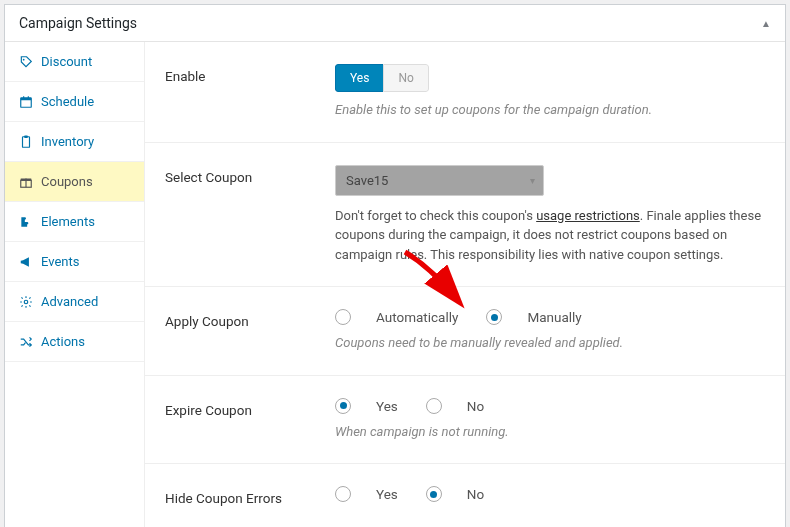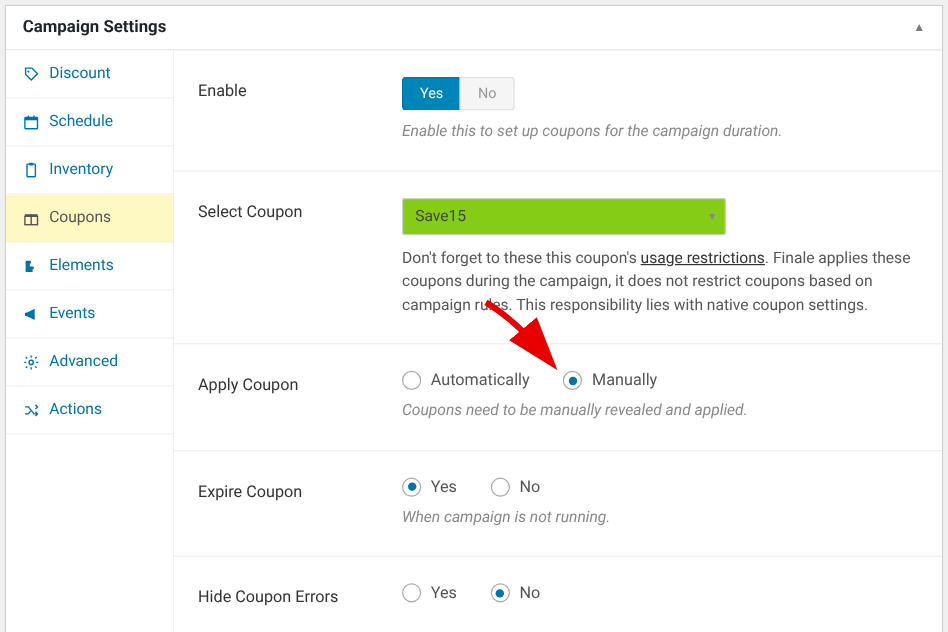--- a/index.html
+++ b/index.html
@@ -19,21 +19,21 @@
   .panel-header {
     padding: 10px 14px;
     border-bottom: 1px solid #e4e4e4;
     display: flex;
     justify-content: space-between;
     align-items: center;
     cursor: pointer;
   }
   .panel-header h2 {
     font-size: 14px;
-    font-weight: 700;
+    font-weight: 400;
     color: #1d2327;
   }
   .panel-toggle { color: #787c82; font-size: 10px; }
   .panel-body { display: flex; min-height: 480px; }
   .sidebar {
     width: 140px;
     border-right: 1px solid #eee;
     background: #fff;
   }
   .sidebar-item {
@@ -86,24 +86,24 @@
     border: 1px solid #ddd;
   }
   .toggle-btn.on {
     background: #0085ba;
     color: #fff;
     border-color: #0073aa;
   }
   .toggle-btn.left { border-radius: 3px 0 0 3px; border-right: none; }
   .toggle-btn.right { border-radius: 0 3px 3px 0; }
   .select-box {
-    width: 270px;
+    width: 209px;
     padding: 7px 10px;
     border: 1px solid #ccc;
-    background: #84cc16;
+    background: #a3a3a3;
     border-radius: 2px;
     position: relative;
     cursor: pointer;
     font-size: 13px;
     color: #444;
   }
   .select-box::after {
     content: "▾";
     position: absolute;
     right: 8px;
@@ -113,21 +113,21 @@
     font-size: 10px;
   }
   .radio-row {
     display: flex;
     gap: 28px;
     align-items: center;
   }
   .radio-item {
     display: flex;
     align-items: flex-end;
-    gap: 8px;
+    gap: 25px;
     font-size: 13.5px;
     color: #555;
     cursor: pointer;
   }
   .radio {
     width: 16px;
     height: 16px;
     border: 1px solid #aaa;
     border-radius: 50%;
     display: inline-flex;
@@ -255,21 +255,21 @@
         </div>
       </div>
 
       <div class="field-row">
         <div class="field-label">Select Coupon</div>
         <div class="field-control">
           <div class="select-box">
             <span>Save15</span>
           </div>
           <div class="desc-text">
-            <span>Don't forget to these this coupon's </span><a href="#">usage restrictions</a><span>. Finale applies these coupons during the campaign, it does not restrict coupons based on campaign rules. This responsibility lies with native coupon settings.</span>
+            <span>Don't forget to check this coupon's </span><a href="#">usage restrictions</a><span>. Finale applies these coupons during the campaign, it does not restrict coupons based on campaign rules. This responsibility lies with native coupon settings.</span>
           </div>
         </div>
       </div>
 
       <div class="field-row" style="position:relative;">
         <div class="field-label">Apply Coupon</div>
         <div class="field-control">
           <div class="radio-row">
             <label class="radio-item">
               <span class="radio"></span>

